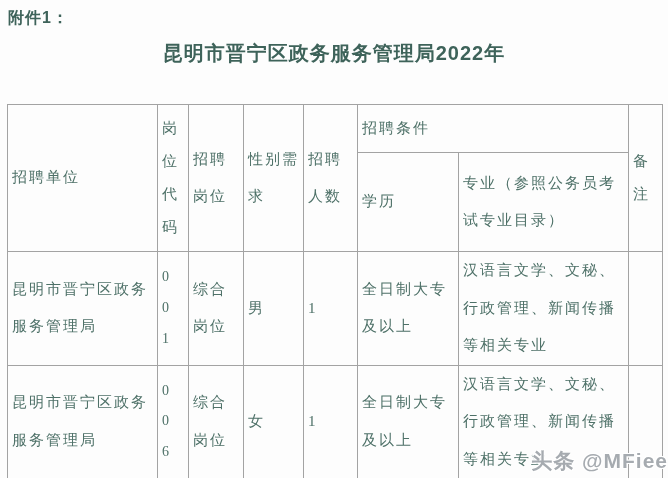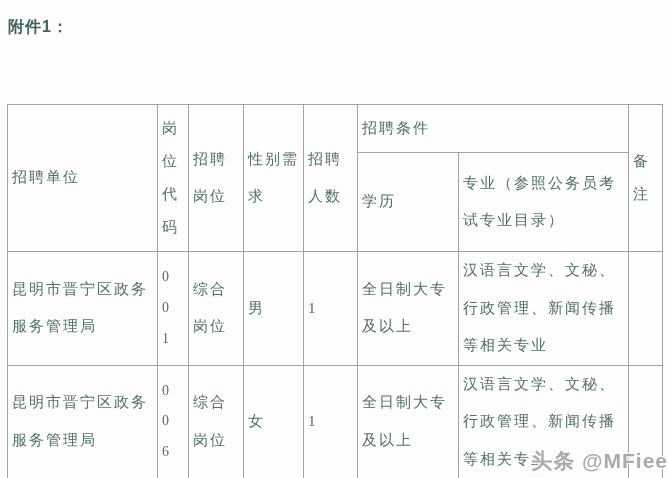--- a/index.html
+++ b/index.html
@@ -4,21 +4,21 @@
 <style>
   html,body{margin:0;padding:0;}
   .page{
     position:relative;
     width:668px;height:478px;
     background:#fdfdfd;
     overflow:hidden;
     font-family:"Liberation Serif", serif;
   }
   .attachment{
-    position:absolute;top:17px;left:8px;
+    position:absolute;top:8px;left:8px;
     font-family:"Liberation Sans", sans-serif;
     font-weight:bold;font-size:16px;
     color:#3e635a;letter-spacing:1px;
   }
   .title{
     position:absolute;left:0;width:100%;
     text-align:center;
     font-family:"Liberation Sans", sans-serif;
     font-weight:bold;font-size:20px;
     color:#3e635a;letter-spacing:1px;
@@ -89,20 +89,21 @@
     text-shadow:-1px -1px 0 #fff, 1px -1px 0 #fff, -1px 1px 0 #fff, 1px 1px 0 #fff;
   }
 </style>
 </head>
 <body>
 
 <div class="page">
 
   <div class="attachment">附件1：</div>
 
+  <div class="title title-1">昆明市晋宁区政务服务管理局2022年</div>
 
   <table class="doc">
     <colgroup>
       <col style="width:150px">
       <col style="width:31px">
       <col style="width:55px">
       <col style="width:60px">
       <col style="width:54px">
       <col style="width:101px">
       <col style="width:170px">

